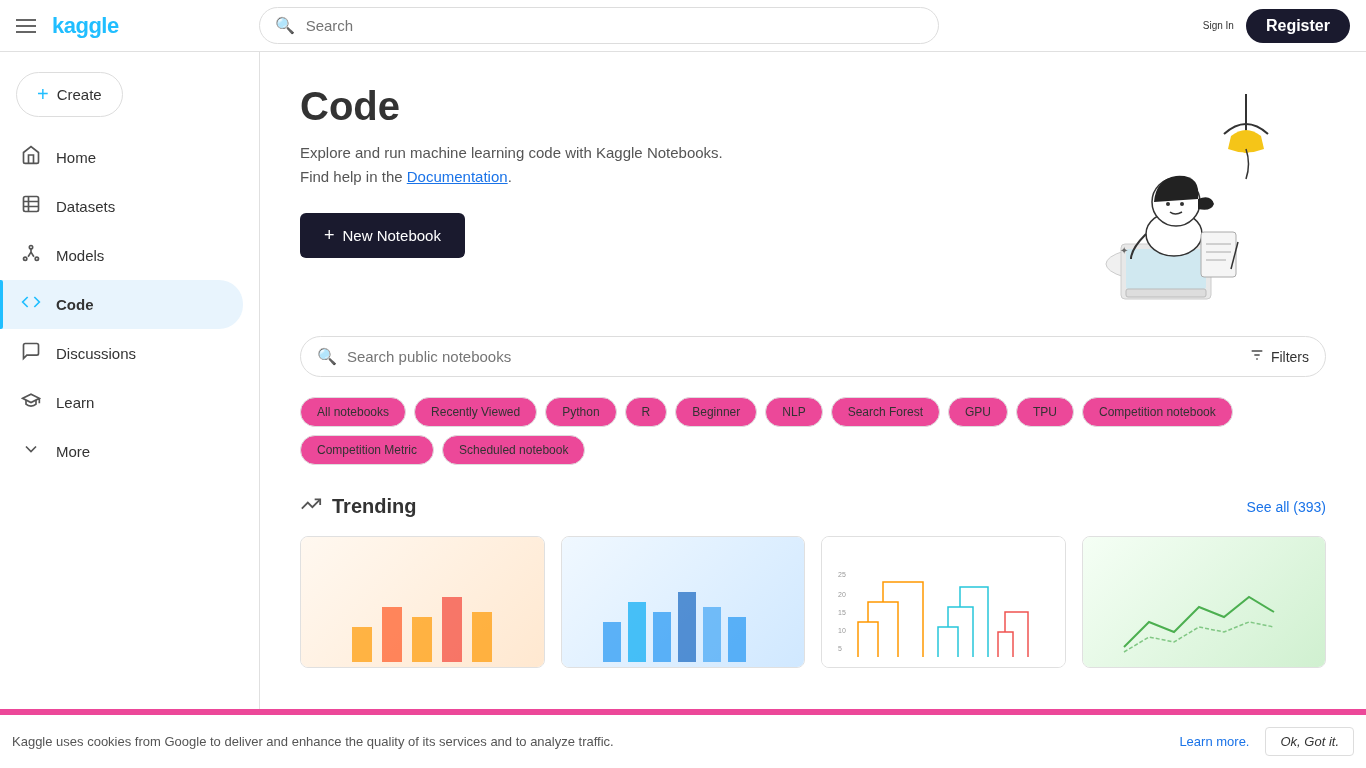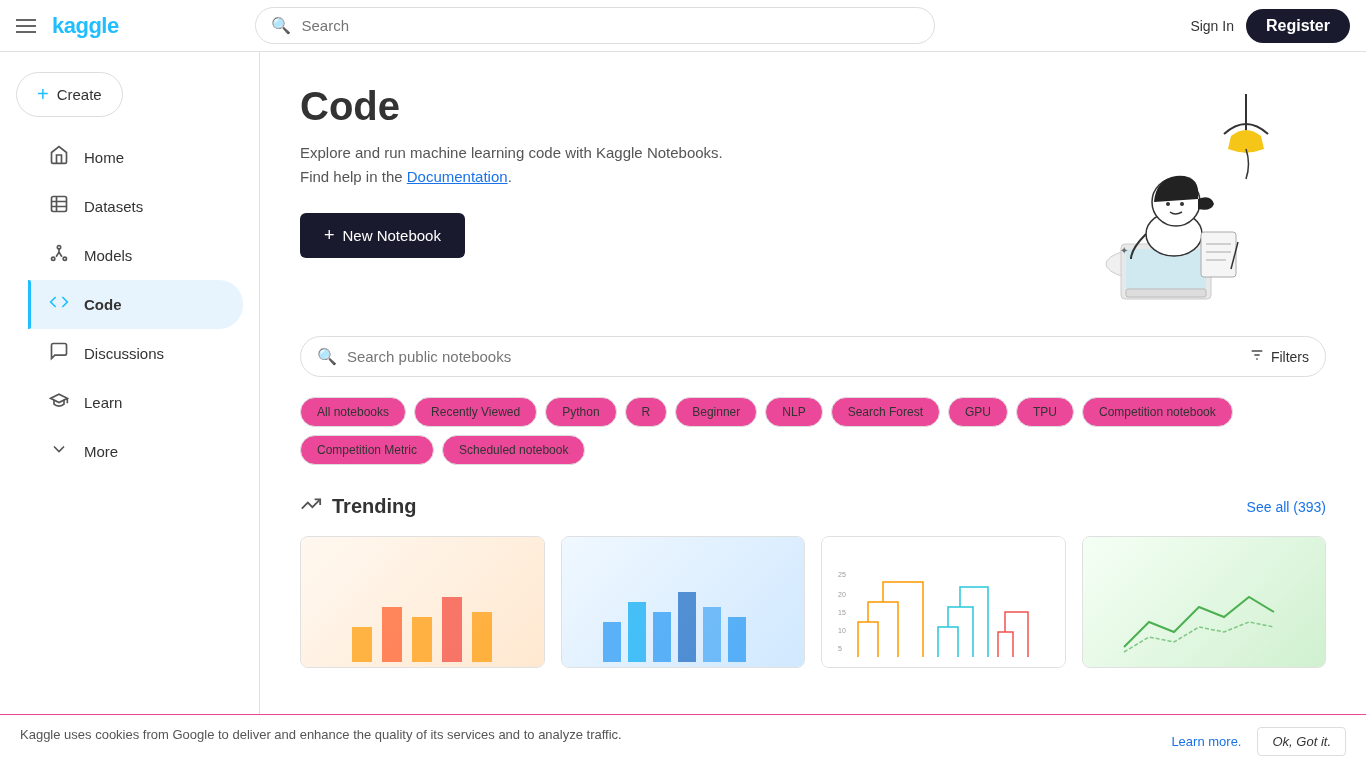--- a/index.html
+++ b/index.html
@@ -35,21 +35,21 @@
       outline: none;
       font-size: 15px;
       width: 100%;
       color: #555;
     }
     .search-icon-top { color: #999; font-size: 16px; }
     .nav-right { margin-left: auto; display: flex; align-items: center; gap: 12px; }
     .sign-in-btn {
       background: none;
       border: none;
-      font-size: 14px;
+      font-size: 10px;
       color: #333;
       cursor: pointer;
       font-weight: 500;
     }
     .register-btn {
       background: #1a1a2e;
       color: #fff;
       border: none;
       border-radius: 20px;
       padding: 8px 20px;
@@ -88,21 +88,20 @@
       display: flex;
       align-items: center;
       gap: 14px;
       padding: 12px 20px;
       cursor: pointer;
       font-size: 15px;
       color: #333;
       border-radius: 0 24px 24px 0;
       margin-right: 16px;
       position: relative;
-      margin-left: 28px;
     }
     .sidebar-item.active { background: #e8f4fd; font-weight: 600; }
     .sidebar-item.active::before {
       content: '';
       position: absolute;
       left: 0;
       top: 0;
       bottom: 0;
       width: 3px;
       background: #20BEFF;
@@ -211,23 +210,24 @@
     .card-thumbnail.chart3 { background: #fff; }
     .card-thumbnail.chart4 { background: linear-gradient(135deg, #f5fff5, #d0f0d0); }
 
     
     .cookie-bar {
       position: fixed;
       bottom: 0;
       left: 0;
       right: 0;
       background: #fff;
-      border-top: 1px solid #ec4899;
-      padding: 12px 20px;
-      display: flex;
+      border-top: 6px solid #ec4899;
+      padding: 12px 12px;
+      display: flex;
+      align-items: center;
       gap: 16px;
       font-size: 13px;
       color: #555;
       z-index: 100;
     }
     .cookie-bar-text { flex: 1; }
     .learn-more-link { color: #1a73e8; cursor: pointer; background: none; border: none; font-size: 13px; }
     .ok-btn {
       background: none;
       border: 1px solid #ddd;

